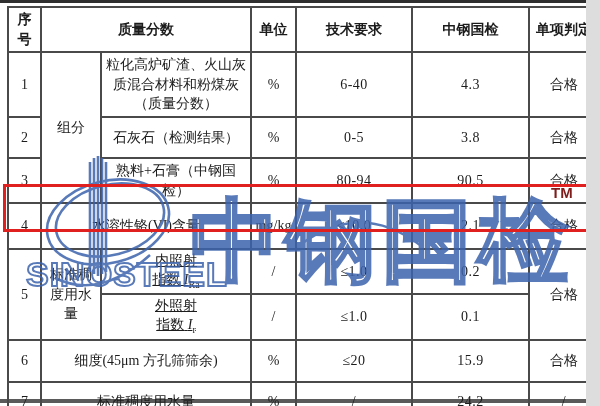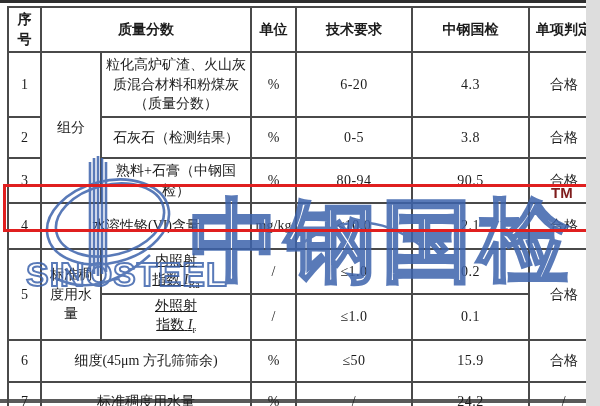--- a/index.html
+++ b/index.html
@@ -62,21 +62,21 @@
       <th>单位</th>
       <th>技术要求</th>
       <th>中钢国检</th>
       <th>单项判定</th>
     </tr>
     <tr class="h62">
       <td>1</td>
       <td rowspan="3">组分</td>
       <td>粒化高炉矿渣、火山灰质混合材料和粉煤灰（质量分数）</td>
       <td>%</td>
-      <td class="faded">6-20</td>
+      <td class="faded">6-40</td>
       <td class="faded">4.3</td>
       <td>合格</td>
     </tr>
     <tr class="h41">
       <td>2</td>
       <td>石灰石（检测结果）</td>
       <td>%</td>
       <td class="faded">0-5</td>
       <td class="faded">3.8</td>
       <td>合格</td>
@@ -115,21 +115,21 @@
         <div class="l2"><span>指数</span> <span class="sym">I</span><sub>r</sub></div>
       </td>
       <td>/</td>
       <td class="faded">≤1.0</td>
       <td class="faded">0.1</td>
     </tr>
     <tr class="h42">
       <td>6</td>
       <td colspan="2">细度(45μm 方孔筛筛余)</td>
       <td>%</td>
-      <td class="faded">≤50</td>
+      <td class="faded">≤20</td>
       <td class="faded">15.9</td>
       <td>合格</td>
     </tr>
     <tr class="h40">
       <td>7</td>
       <td colspan="2">标准稠度用水量</td>
       <td>%</td>
       <td class="faded">/</td>
       <td class="faded">24.2</td>
       <td class="faded">/</td>

